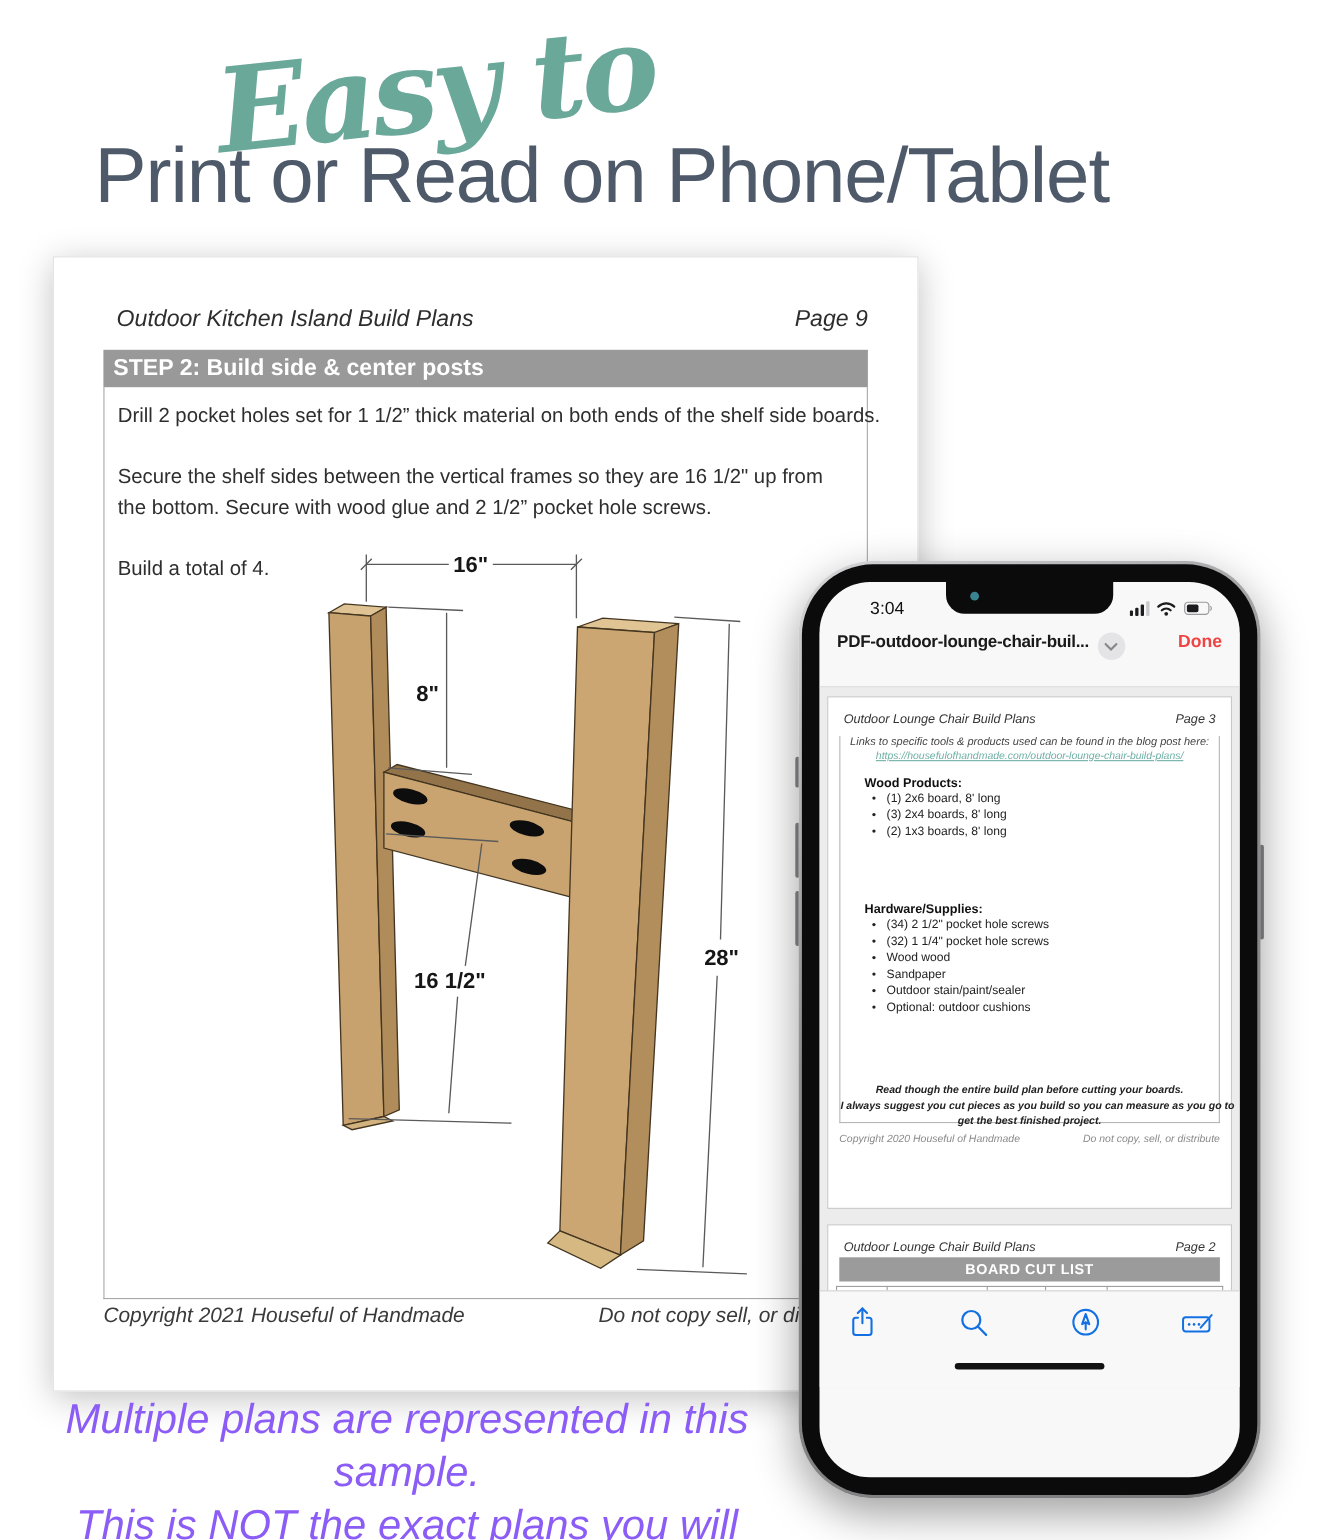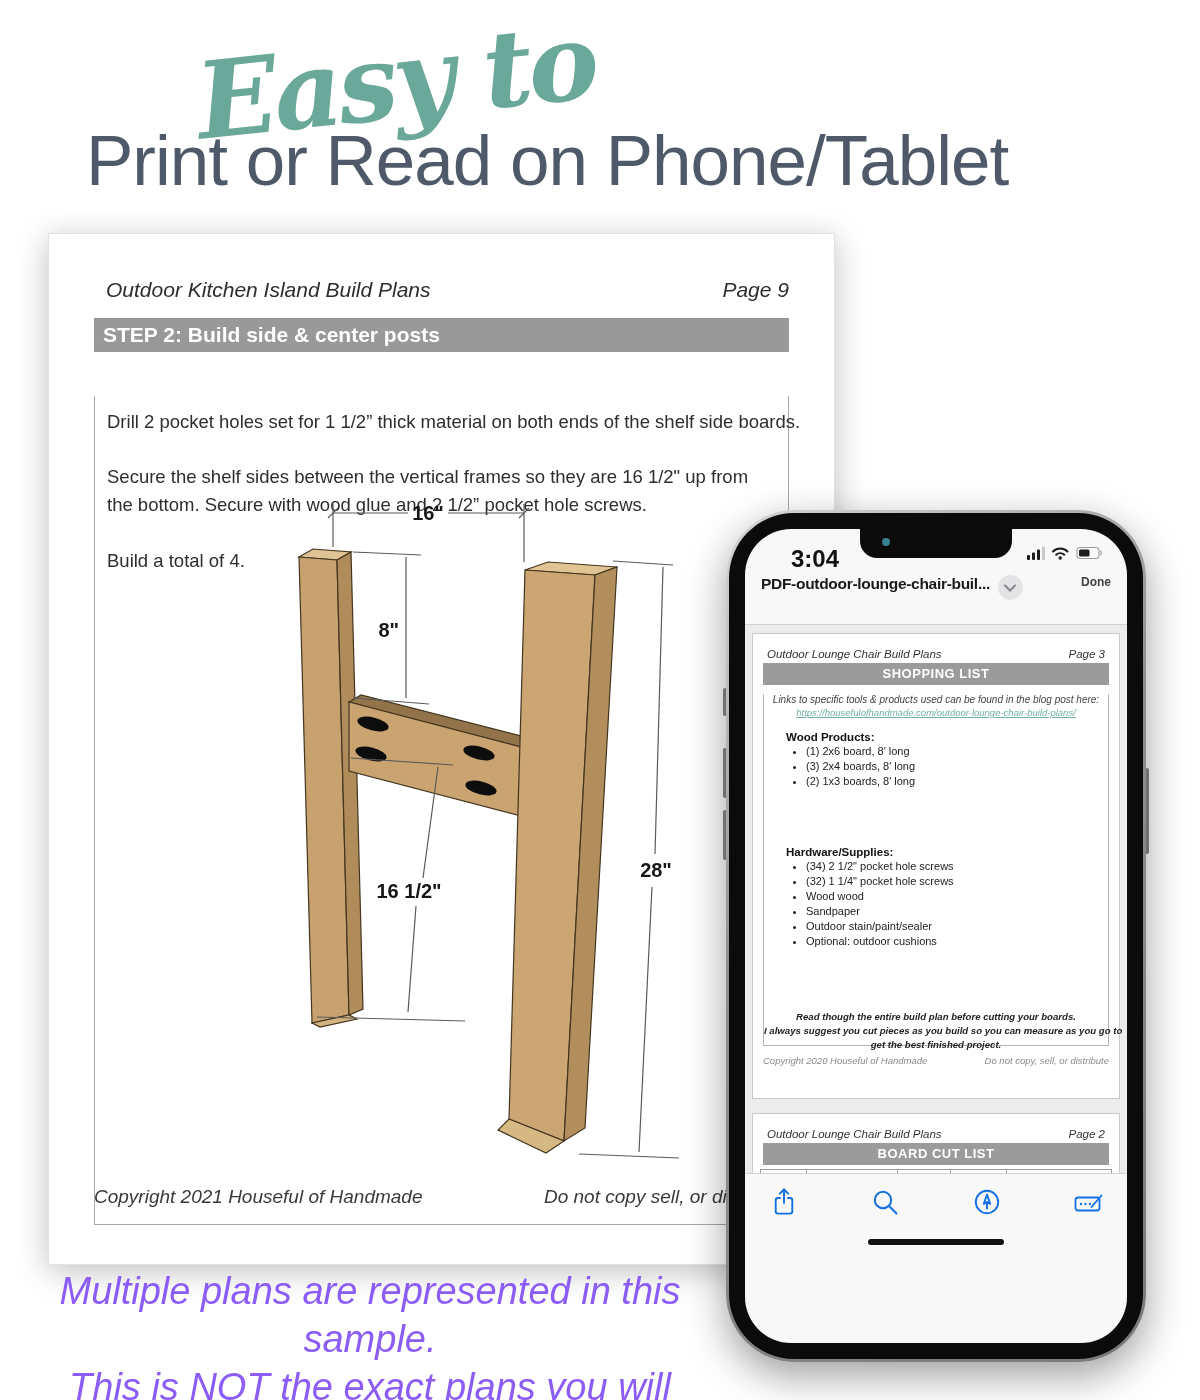--- a/index.html
+++ b/index.html
@@ -30,21 +30,20 @@
   }
   .step-bar{
     position:absolute;top:84px;left:45px;width:695px;height:34px;background:#999999;
     color:#ffffff;font-weight:bold;font-size:21px;line-height:34px;padding-left:9px;
     box-sizing:border-box;
   }
   .content-box{
     position:absolute;top:118px;left:45px;width:695px;height:829px;
     border-left:1px solid #a8a8a8;border-right:1px solid #a8a8a8;border-bottom:1px solid #a8a8a8;
     box-sizing:border-box;
-    margin-top:44px;
   }
   .content-box p{
     margin:0;padding:0 0 0 12px;font-size:18.5px;color:#2e2e2e;line-height:1.5;
   }
   .p1{margin-top:12px !important;white-space:nowrap;}
   .p2{margin-top:27px !important;max-width:650px;}
   .p3{margin-top:29px !important;}
   .diagram-svg{position:absolute;left:0;top:0;pointer-events:none;}
   .paper-footer{
     position:absolute;top:952px;left:45px;width:695px;display:flex;
@@ -71,36 +70,36 @@
   .btn-vol-up{left:-3px;top:238px;width:4px;height:50px;}
   .btn-vol-down{left:-3px;top:300px;width:4px;height:50px;}
   .btn-power{right:-3px;top:258px;width:4px;height:86px;}
   .notch{
     position:absolute;top:0;left:50%;transform:translateX(-50%);
     width:152px;height:29px;background:#0b0b0c;border-radius:0 0 17px 17px;z-index:6;
   }
   .camera-dot{position:absolute;left:22px;top:9px;width:8px;height:8px;border-radius:50%;
     background:#3b8290;}
   .statusbar{position:relative;height:46px;}
-  .status-time{position:absolute;left:46px;top:16px;font-size:24px;font-weight:bold;color:#111;}
+  .status-time{position:absolute;left:46px;top:16px;font-size:16px;font-weight:normal;color:#111;}
   .status-icons{position:absolute;right:22px;top:16px;}
   .titlebar{
     position:relative;height:50px;display:flex;align-items:flex-start;padding:0 16px;
     border-bottom:1px solid #d2d2d2;background:#f8f8f8;box-sizing:border-box;
   }
   .doc-title{
     font-size:15.5px;font-weight:bold;color:#1a1a1a;letter-spacing:-0.3px;
     white-space:nowrap;overflow:hidden;
   }
   .chevron-btn{
     flex-shrink:0;width:25px;height:25px;border-radius:50%;background:#e4e4e7;
     margin-left:8px;display:flex;align-items:center;justify-content:center;
   }
   .done-btn{
-    flex-shrink:0;margin-left:auto;font-size:12px;font-weight:600;color:#404040;
+    flex-shrink:0;margin-left:auto;font-size:16px;font-weight:600;color:#ef4444;
   }
   .screen-content{position:relative;height:636px;background:#ececed;overflow:hidden;}
   .pdf-page{
     position:absolute;left:7px;right:7px;background:#ffffff;border:1px solid #c8c8c8;
     box-sizing:border-box;
   }
   .page3{top:8px;height:466px;}
   .page4{top:488px;height:200px;}
   .pg-header{
     margin:14px 14px 0 14px;display:flex;justify-content:space-between;
@@ -262,21 +261,20 @@
           <span class="done-btn">Done</span>
         </div>
 
         <div class="screen-content">
 
           <div class="pdf-page page3">
             <div class="pg-header">
               <span>Outdoor Lounge Chair Build Plans</span>
               <span>Page 3</span>
             </div>
-            <div class="pg-bar">SHOPPING LIST</div>
             <div class="pg-box">
               <div class="links-note">Links to specific tools &amp; products used can be found in the blog post here:</div>
               <div class="pg-link">https://housefulofhandmade.com/outdoor-lounge-chair-build-plans/</div>
               <div class="list-head">Wood Products:</div>
               <ul>
                 <li>(1) 2x6 board, 8' long</li>
                 <li>(3) 2x4 boards, 8' long</li>
                 <li>(2) 1x3 boards, 8' long</li>
               </ul>
               <div class="list-head hw-head">Hardware/Supplies:</div>

